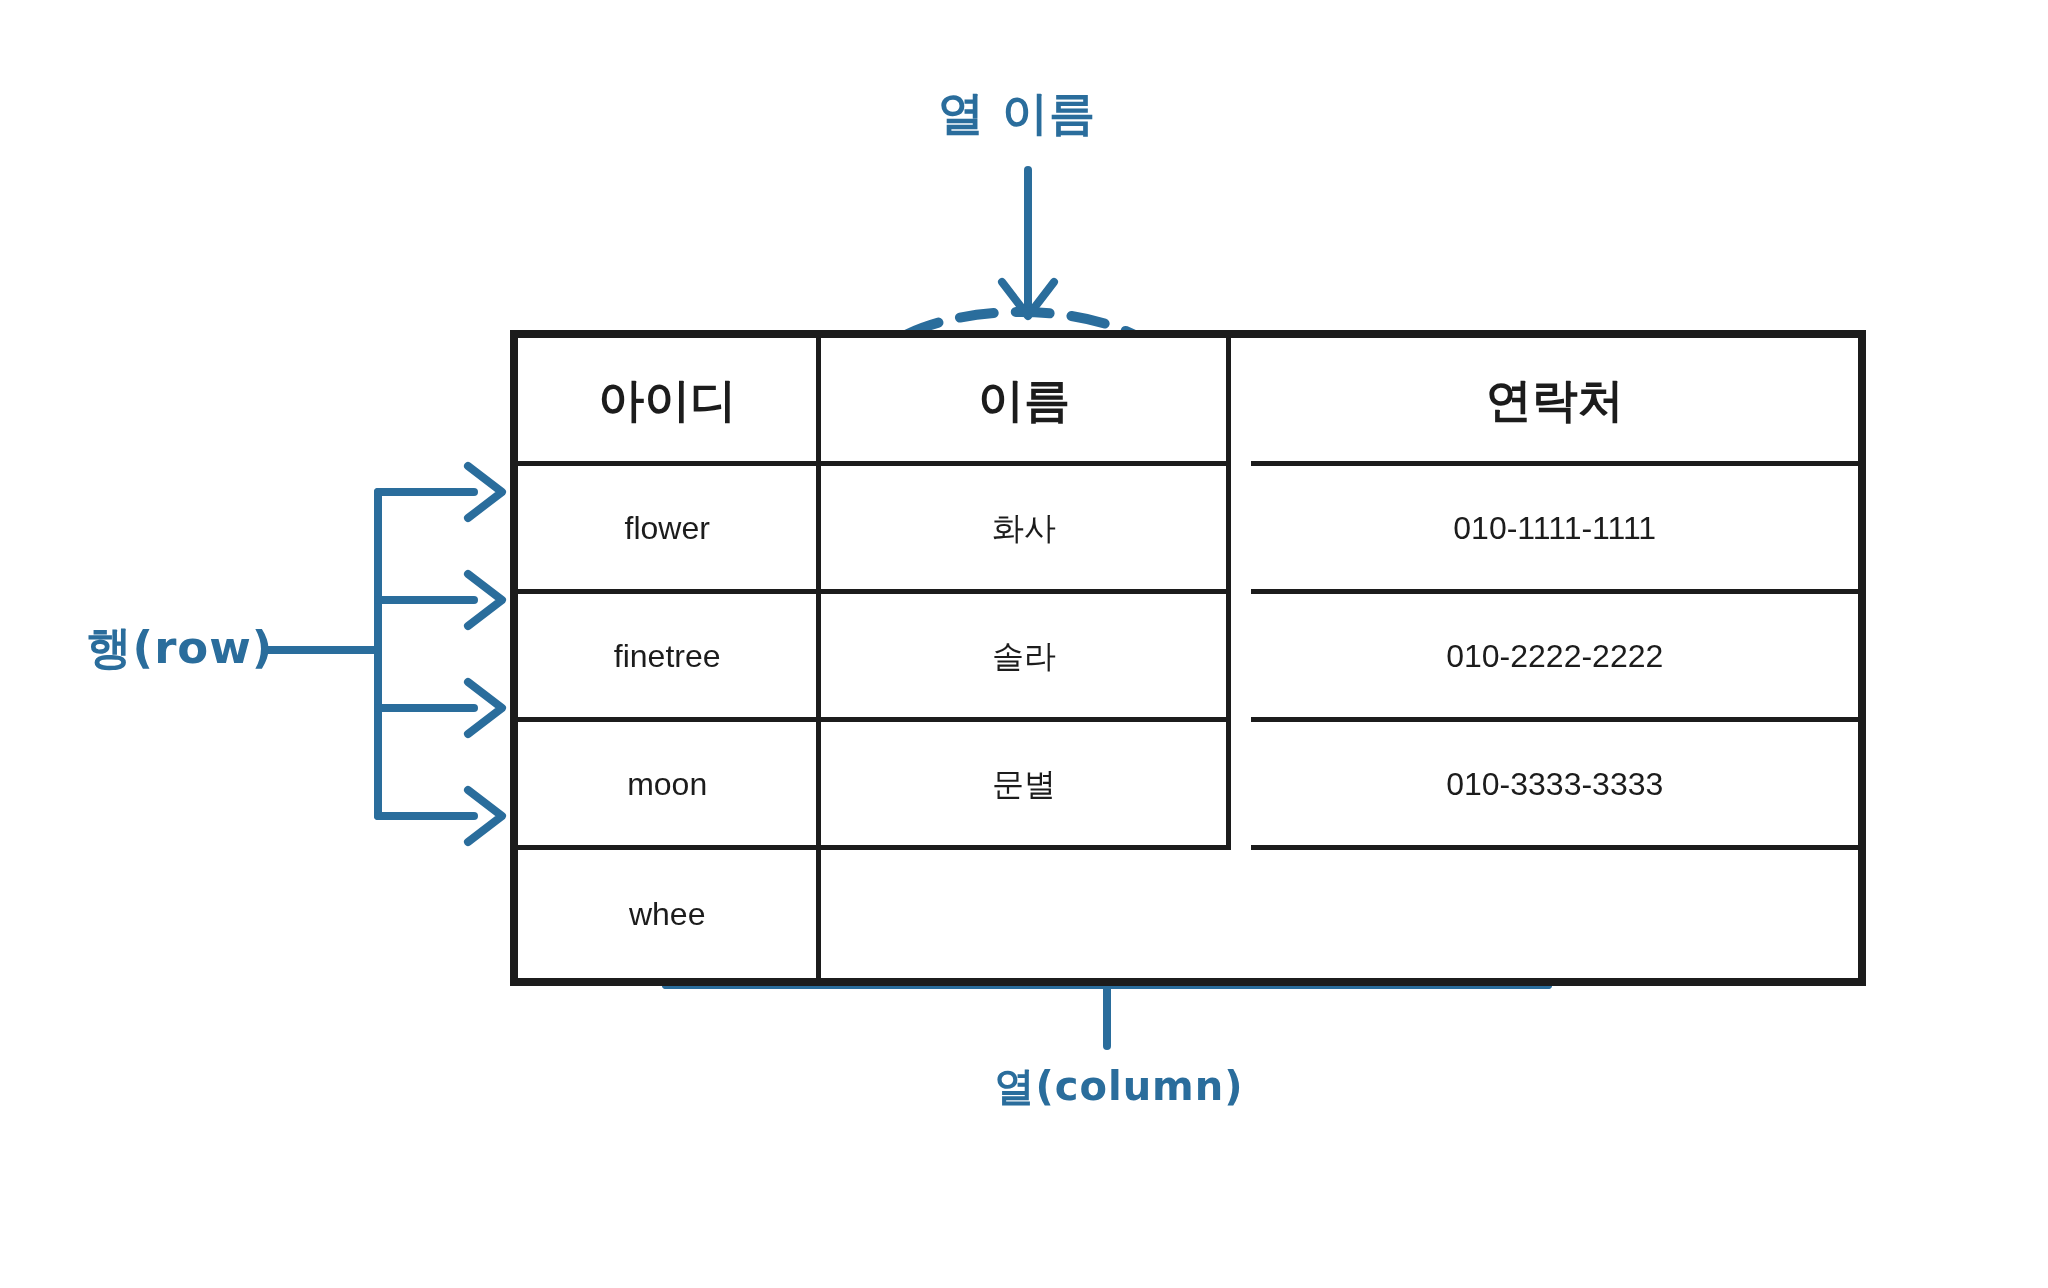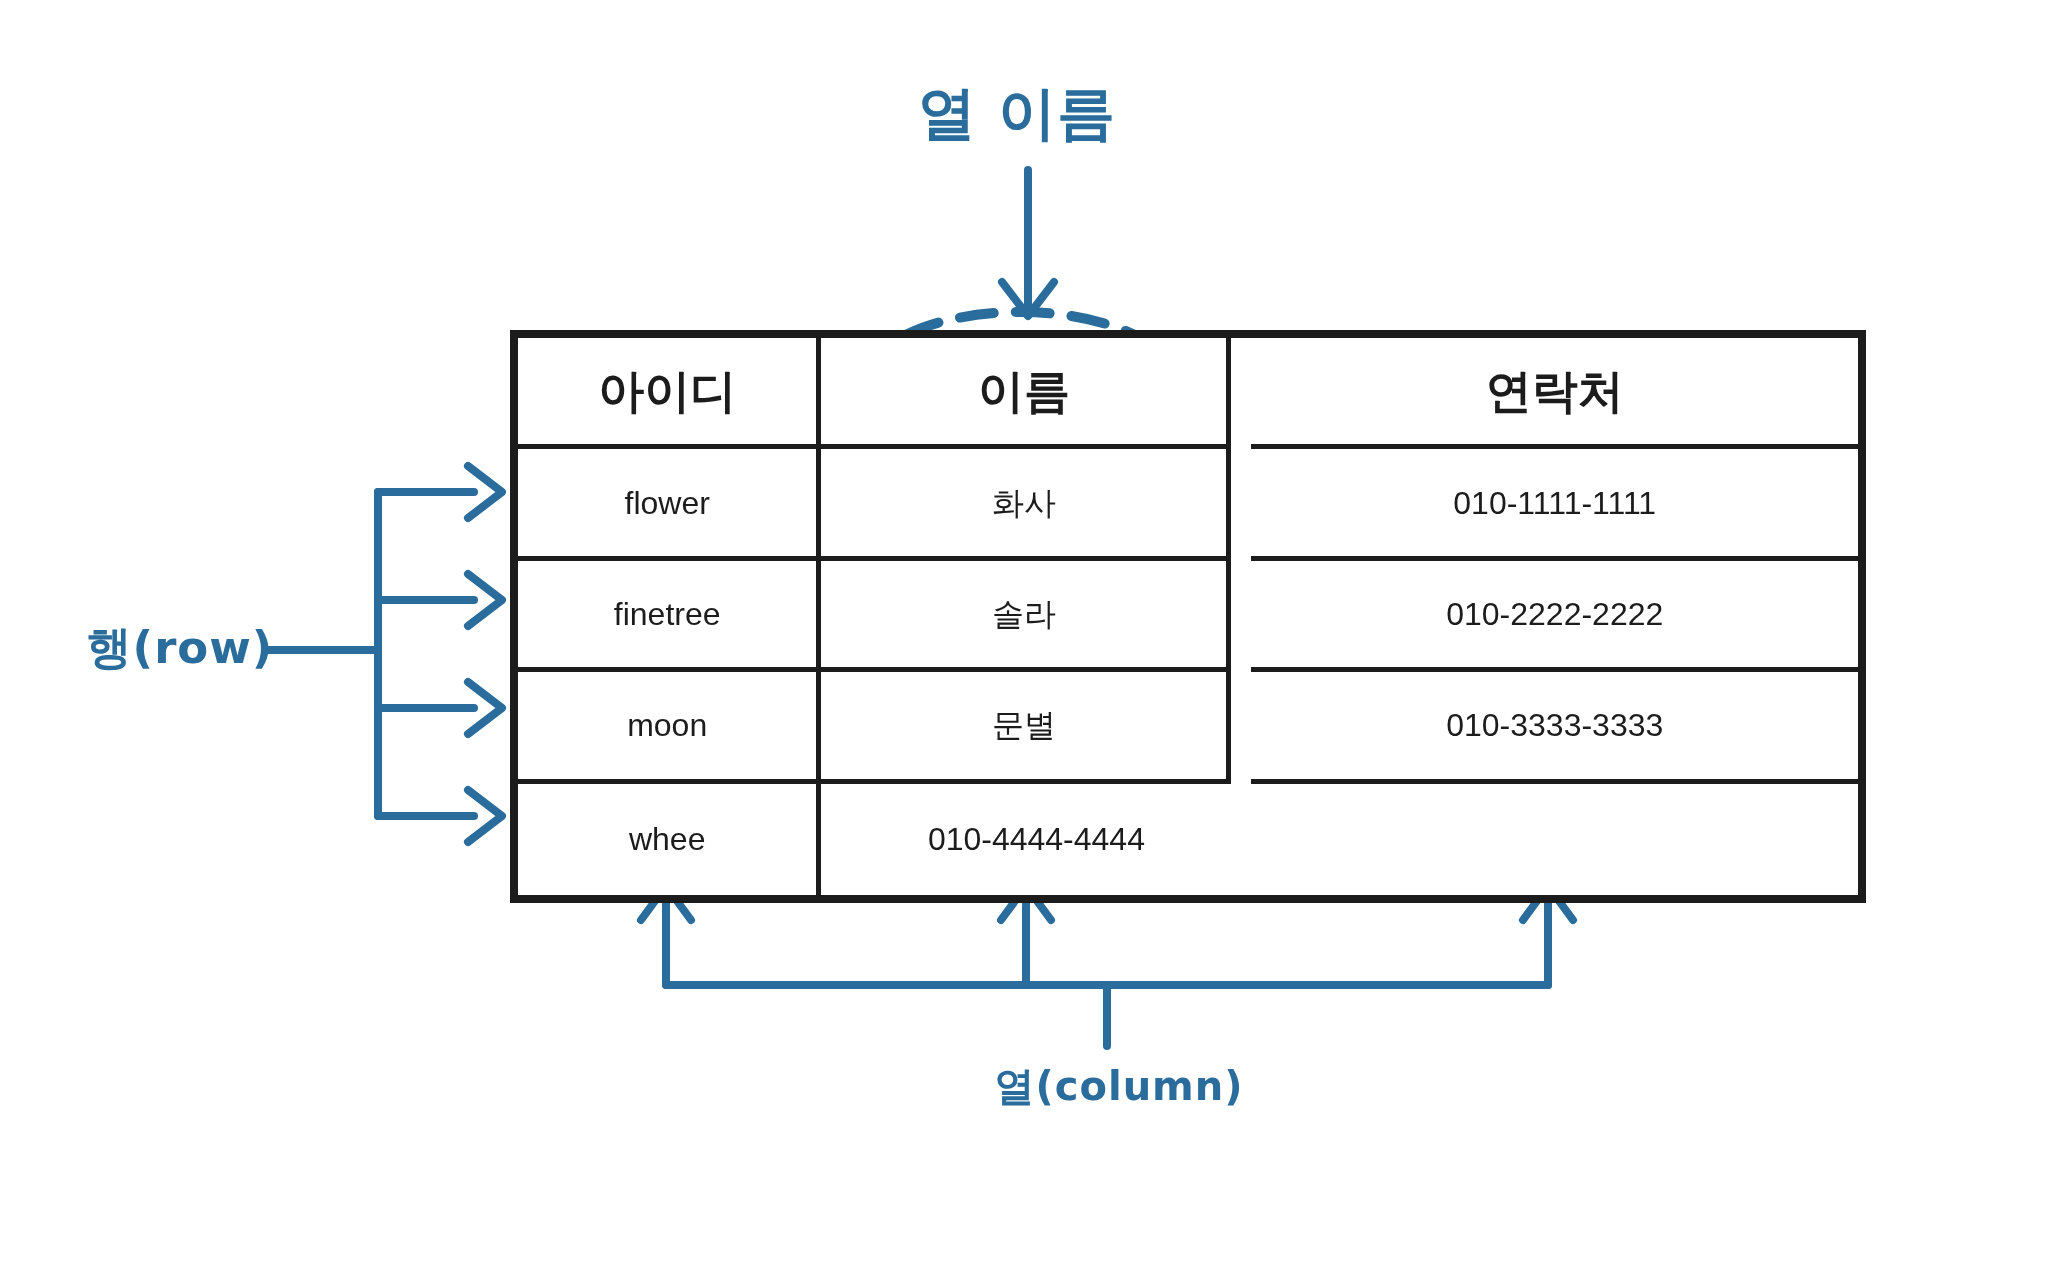--- a/index.html
+++ b/index.html
@@ -22,27 +22,27 @@
   }
   .hand-label{
     position:absolute;
     transform:translate(-50%,-50%);
     color:var(--annotation-blue);
     font-weight:700;
     letter-spacing:1px;
     white-space:nowrap;
     font-family:"DejaVu Sans","Liberation Sans",sans-serif;
   }
-  .label-top{left:1017px;top:114px;font-size:58px;}
+  .label-top{left:1017px;top:114px;font-size:46px;}
   .label-left{left:180px;top:648px;font-size:45px;}
   .label-bottom{left:1119px;top:1086px;font-size:40px;}
   .data-table{
     position:absolute;
     left:510px;top:330px;
-    width:1356px;height:573px;
+    width:1356px;height:656px;
     box-sizing:border-box;
     border:8px solid var(--table-border);
     display:grid;
     grid-template-columns:307fr 415fr 634fr;
     grid-template-rows:repeat(5,1fr);
     background:#ffffff;
     color:var(--table-text);
   }
   .tcell{
     display:flex;align-items:center;justify-content:center;
@@ -113,16 +113,15 @@
 
     <div class="tcell">finetree</div>
     <div class="tcell">솔라</div>
     <div class="tcell col-last">010-2222-2222</div>
 
     <div class="tcell">moon</div>
     <div class="tcell">문별</div>
     <div class="tcell col-last">010-3333-3333</div>
 
     <div class="tcell row-last">whee</div>
-    <div class="tcell row-last col-last">010-4444-4444</div>
   </div>
 
 </div>
 
 </body></html>

